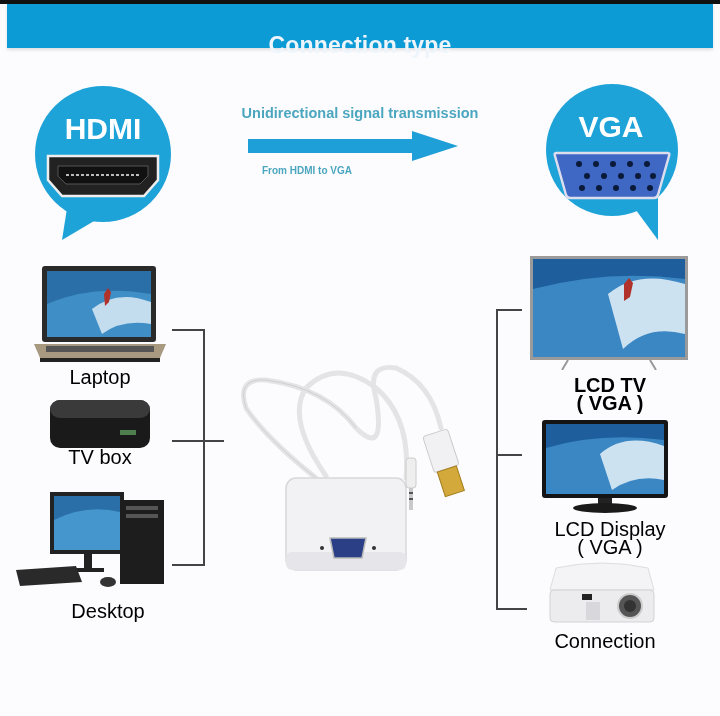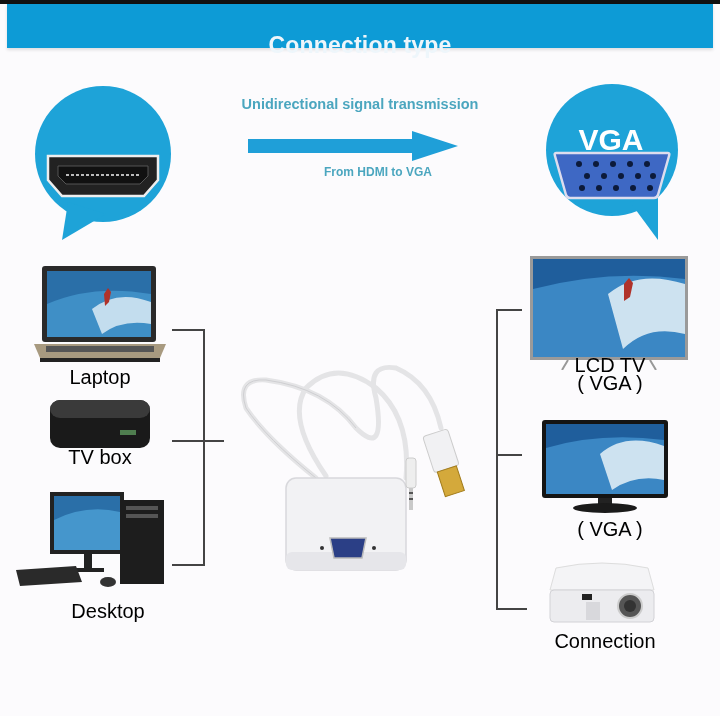--- a/index.html
+++ b/index.html
@@ -7,39 +7,40 @@
   body { font-family: "Liberation Sans", sans-serif; position: relative; }
   .topbar { position: absolute; left: 0; top: 0; width: 720px; height: 4px; background: #111; }
   .banner { position: absolute; left: 7px; top: 4px; width: 706px; height: 44px; background: #0d9bd6;
     box-shadow: 0 2px 3px rgba(0,0,0,0.12); display: flex; align-items: center; justify-content: center; }
   .banner span { color: #eef6fb; font-weight: bold; font-size: 23px; letter-spacing: 0.2px; margin-top: 38px; }
 
   .bubble { position: absolute; }
   .bubble .label { position: absolute; width: 100%; text-align: center; color: #fff; font-weight: bold; font-size: 30px; }
 
   .signal { position: absolute; left: 200px; top: 95px; width: 320px; text-align: center; }
-  .signal .t1 { position: absolute; left: 0; top: 1px; width: 320px; text-align: center; color: #4ba6bf; font-weight: bold; font-size: 14.5px; }
-  .signal .t2 { position: absolute; left: 0; top: 70px; width: 170px; left: 62px; text-align: right; color: #4ba6bf; font-weight: bold; font-size: 12px; }
+  .signal .t1 { position: absolute; left: 0; top: 10px; width: 320px; text-align: center; color: #4ba6bf; font-weight: bold; font-size: 14.5px; }
+  .signal .t2 { position: absolute; left: 0; top: 70px; width: 170px; left: 62px; text-align: left; color: #4ba6bf; font-weight: bold; font-size: 10px; }
 
   .dev-label { position: absolute; text-align: center; color: #000000; font-size: 20px; line-height: 18px; }
   .line { position: absolute; background: #444; }
 </style>
 </head>
 <body>
 
 <div class="topbar"></div>
 <div class="banner">
   <span>Connection type</span>
 </div>
 
 <div class="bubble" style="left:28px; top:84px; width:150px; height:160px;">
   <svg width="150" height="160" viewBox="0 0 150 160">
     <circle cx="75" cy="70" r="68" fill="#1ea3d8"></circle>
     <path d="M40 118 L34 156 L78 130 Z" fill="#1ea3d8"></path>
   </svg>
+  <div class="label" style="top:28px;">HDMI</div>
   <svg style="position:absolute; left:18px; top:70px;" width="114" height="44" viewBox="0 0 114 44">
     <path d="M2 2 H112 V26 L98 42 H16 L2 26 Z" fill="#222" stroke="#eee" stroke-width="2.5"></path>
     <path d="M12 12 H102 V22 L94 30 H20 L12 22 Z" fill="#111" stroke="#555" stroke-width="1"></path>
     <line x1="20" y1="21" x2="94" y2="21" stroke="#bbb" stroke-width="2" stroke-dasharray="3 2"></line>
   </svg>
 </div>
 
 <div class="signal">
   <div class="t1">Unidirectional signal transmission</div>
   <svg style="position:absolute; left:48px; top:36px;" width="212" height="30" viewBox="0 0 212 30">
@@ -47,21 +48,21 @@
     <path d="M164 0 L210 15 L164 30 Z" fill="#1f9fd8"></path>
   </svg>
   <div class="t2">From HDMI to VGA</div>
 </div>
 
 <div class="bubble" style="left:540px; top:84px; width:150px; height:160px;">
   <svg width="150" height="160" viewBox="0 0 150 160">
     <circle cx="72" cy="66" r="66" fill="#1ea3d8"></circle>
     <path d="M90 118 L118 156 L118 110 Z" fill="#1ea3d8"></path>
   </svg>
-  <div class="label" style="top:39px; left:-4px;text-decoration:underline;">VGA</div>
+  <div class="label" style="top:26px; left:-4px;">VGA</div>
   <svg style="position:absolute; left:12px; top:66px;" width="120" height="50" viewBox="0 0 120 50">
     <path d="M4 3 H116 Q118 3 117 6 L106 45 Q105 48 102 48 H18 Q15 48 14 45 L3 6 Q2 3 4 3 Z" fill="#3e68c4" stroke="#dde" stroke-width="2.5"></path>
     <g fill="#0c1a3a">
       <circle cx="27" cy="14" r="3"></circle>
         <circle cx="44" cy="14" r="3"></circle>
         <circle cx="61" cy="14" r="3"></circle>
         <circle cx="78" cy="14" r="3"></circle>
         <circle cx="95" cy="14" r="3"></circle>
       <circle cx="35" cy="26" r="3"></circle>
         <circle cx="52" cy="26" r="3"></circle>
@@ -154,36 +155,37 @@
 <div style="position:absolute; left:528px; top:254px; width:162px; height:116px;">
   <svg width="162" height="116" viewBox="0 0 162 116">
     <rect x="2" y="2" width="158" height="104" fill="#9a9a9a"></rect>
     <rect x="5" y="5" width="152" height="98" fill="#1f5e9c"></rect>
     <path d="M5 35 Q80 15 157 25 V103 H5 Z" fill="#3b87c4"></path>
     <path d="M80 40 Q110 15 157 30 V80 Q120 70 95 95 Z" fill="#e8f2f8" opacity="0.85"></path>
     <path d="M96 30 l5 -6 l4 5 l-3 14 l-6 4 z" fill="#b0322a"></path>
     <path d="M40 106 L34 116 M122 106 L128 116" stroke="#999" stroke-width="2"></path>
   </svg>
 </div>
-<div class="dev-label" style="left:540px; top:356px; width:140px;">
+<div class="dev-label" style="left:540px; top:376px; width:140px;font-weight:bold;">
   <div>LCD TV</div>
   <div>( VGA )</div>
 </div>
 
 <div style="position:absolute; left:540px; top:418px; width:130px; height:96px;">
   <svg width="130" height="96" viewBox="0 0 130 96">
     <rect x="2" y="2" width="126" height="78" rx="3" fill="#141414"></rect>
     <rect x="6" y="6" width="118" height="70" fill="#1f5e9c"></rect>
     <path d="M6 30 Q60 14 124 22 V76 H6 Z" fill="#3b87c4"></path>
     <path d="M60 36 Q85 14 124 28 V62 Q95 56 72 72 Z" fill="#e8f2f8" opacity="0.85"></path>
     <rect x="58" y="80" width="14" height="6" fill="#222"></rect>
     <ellipse cx="65" cy="90" rx="32" ry="5" fill="#1a1a1a"></ellipse>
   </svg>
 </div>
 <div class="dev-label" style="left:540px; top:520px; width:140px;">
+  <div>LCD Display</div>
   <div>( VGA )</div>
 </div>
 
 <div style="position:absolute; left:546px; top:560px; width:112px; height:70px;">
   <svg width="112" height="70" viewBox="0 0 112 70">
     <path d="M10 8 Q56 -2 102 8 L108 30 H4 Z" fill="#f4f4f6" stroke="#ddd"></path>
     <rect x="4" y="30" width="104" height="32" rx="4" fill="#ececef" stroke="#d2d2d6"></rect>
     <circle cx="84" cy="46" r="12" fill="#555" stroke="#ccc" stroke-width="2"></circle>
     <circle cx="84" cy="46" r="6" fill="#333"></circle>
     <rect x="36" y="34" width="10" height="6" fill="#222"></rect>

